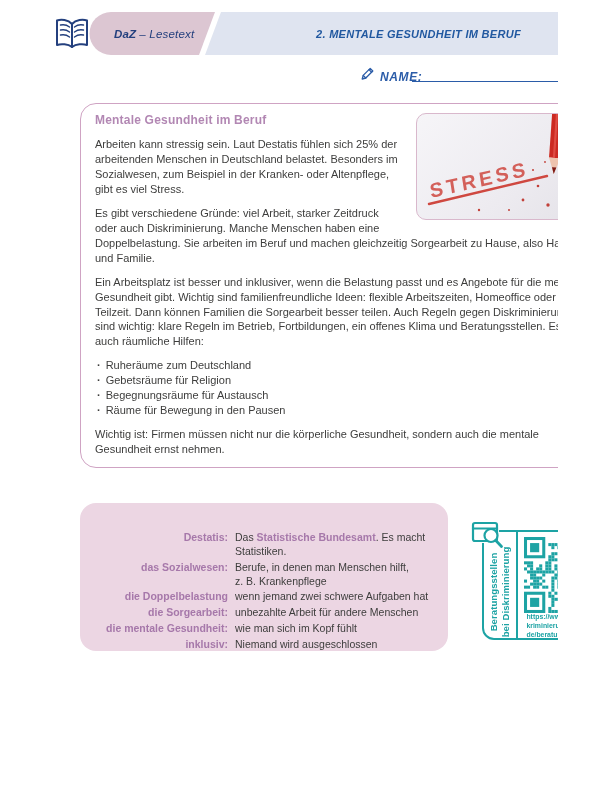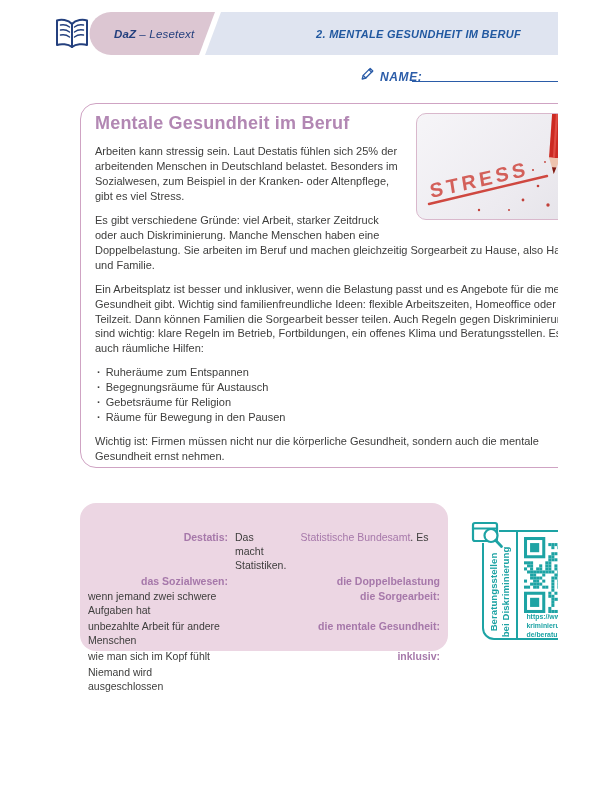--- a/index.html
+++ b/index.html
@@ -41,39 +41,39 @@
     position:absolute; left:38px; top:103px; width:524px; height:365px;
     border:1.5px solid #cfa3c3; border-radius:16px; background:#fff;
     padding:9px 12px 8px 14px;
   }
   .article-photo {
     float:right; width:175px; height:107px; margin:0 0 10px 14px;
     border:1px solid #d9b8cc; border-radius:10px; overflow:hidden;
     background:linear-gradient(135deg,#f6f5f8 0%,#edebf0 60%,#e4e2e8 100%);
   }
   .article-title {
-    font-size:18px; font-weight:bold; color:#b287b3; letter-spacing:.2px;
+    font-size:12px; font-weight:bold; color:#b287b3; letter-spacing:.2px;
     margin-bottom:10px;
   }
   .article-box p { font-size:11px; line-height:1.36; margin-bottom:9px; }
   .bullet-list { margin-bottom:9px; }
   .bullet-item { font-size:11px; line-height:1.36; }
   .bullet-item::before { content:"·"; font-weight:bold; margin:0 5px 0 2px; }
   
   .glossary-box {
     position:absolute; left:38px; top:503px; width:368px; height:148px;
     background:#ecd6e3; border-radius:16px;
     padding:28px 8px 10px 8px;
   }
   .glossary-grid { display:grid; grid-template-columns:140px 1fr; column-gap:7px; row-gap:2px; }
   .glossary-term {
     text-align:right; font-size:10.5px; font-weight:bold; color:#a678aa; line-height:1.32;
   }
   .glossary-def { font-size:10.5px; color:#3d3d3c; line-height:1.32; white-space:pre-line; }
-  .glossary-def .hl { color:#a678aa; font-weight:normal;margin-left:44px; }
+  .glossary-def .hl { color:#a678aa; font-weight:bold; }
   
   .qr-box {
     position:absolute; left:440px; top:530px; width:122px; height:110px;
     border:2px solid #1da3a4; border-radius:12px; background:#fff;
   }
   .qr-divider { position:absolute; left:32px; top:0; bottom:0; width:1.5px; background:#1da3a4; }
   .qr-label {
     position:absolute; left:-32px; top:44px; width:96px; height:32px;
     transform:rotate(-90deg);
     display:flex; flex-direction:column; justify-content:center; text-align:center;
@@ -156,34 +156,36 @@
             <circle cx="168" cy="74" r="1"></circle>
           <circle cx="128" cy="48" r="0.9"></circle>
         </g>
       </svg>
     </div>
     <div class="article-title">Mentale Gesundheit im Beruf</div>
     <p>Arbeiten kann stressig sein. Laut Destatis fühlen sich 25% der arbeitenden Menschen in Deutschland belastet. Besonders im Sozialwesen, zum Beispiel in der Kranken- oder Altenpflege, gibt es viel Stress.</p>
     <p>Es gibt verschiedene Gründe: viel Arbeit, starker Zeitdruck oder auch Diskriminierung. Manche Menschen haben eine Doppelbelastung. Sie arbeiten im Beruf und machen gleichzeitig Sorgearbeit zu Hause, also Haushalt und Familie.</p>
     <p>Ein Arbeitsplatz ist besser und inklusiver, wenn die Belastung passt und es Angebote für die mentale Gesundheit gibt. Wichtig sind familienfreundliche Ideen: flexible Arbeitszeiten, Homeoffice oder Teilzeit. Dann können Familien die Sorgearbeit besser teilen. Auch Regeln gegen Diskriminierung sind wichtig: klare Regeln im Betrieb, Fortbildungen, ein offenes Klima und Beratungsstellen. Es gibt auch räumliche Hilfen:</p>
     <div class="bullet-list">
-      <div class="bullet-item">Ruheräume zum Entspannen</div>
+      <div class="bullet-item">Ruheräume zum Deutschland</div>
+      <div class="bullet-item">Gebetsräume für Religion</div>
       <div class="bullet-item">Begegnungsräume für Austausch</div>
-      <div class="bullet-item">Gebetsräume für Religion</div>
       <div class="bullet-item">Räume für Bewegung in den Pausen</div>
     </div>
     <p>Wichtig ist: Firmen müssen nicht nur die körperliche Gesundheit, sondern auch die mentale Gesundheit ernst nehmen.</p>
   </div>
 
   <div class="glossary-box">
     <div class="glossary-grid">
       <div class="glossary-term">Destatis:</div>
       <div class="glossary-def"><span>Das </span><span class="hl">Statistische Bundesamt</span><span>. Es macht
 Statistiken.</span></div>
       <div class="glossary-term">das Sozialwesen:</div>
+      <div class="glossary-def"><span>Berufe, in denen man Menschen hilft,
+z. B. Krankenpflege</span><span class="hl"></span><span></span></div>
       <div class="glossary-term">die Doppelbelastung</div>
       <div class="glossary-def"><span>wenn jemand zwei schwere Aufgaben hat</span><span class="hl"></span><span></span></div>
       <div class="glossary-term">die Sorgearbeit:</div>
       <div class="glossary-def"><span>unbezahlte Arbeit für andere Menschen</span><span class="hl"></span><span></span></div>
       <div class="glossary-term">die mentale Gesundheit:</div>
       <div class="glossary-def"><span>wie man sich im Kopf fühlt</span><span class="hl"></span><span></span></div>
       <div class="glossary-term">inklusiv:</div>
       <div class="glossary-def"><span>Niemand wird ausgeschlossen</span><span class="hl"></span><span></span></div>
     </div>
   </div>

